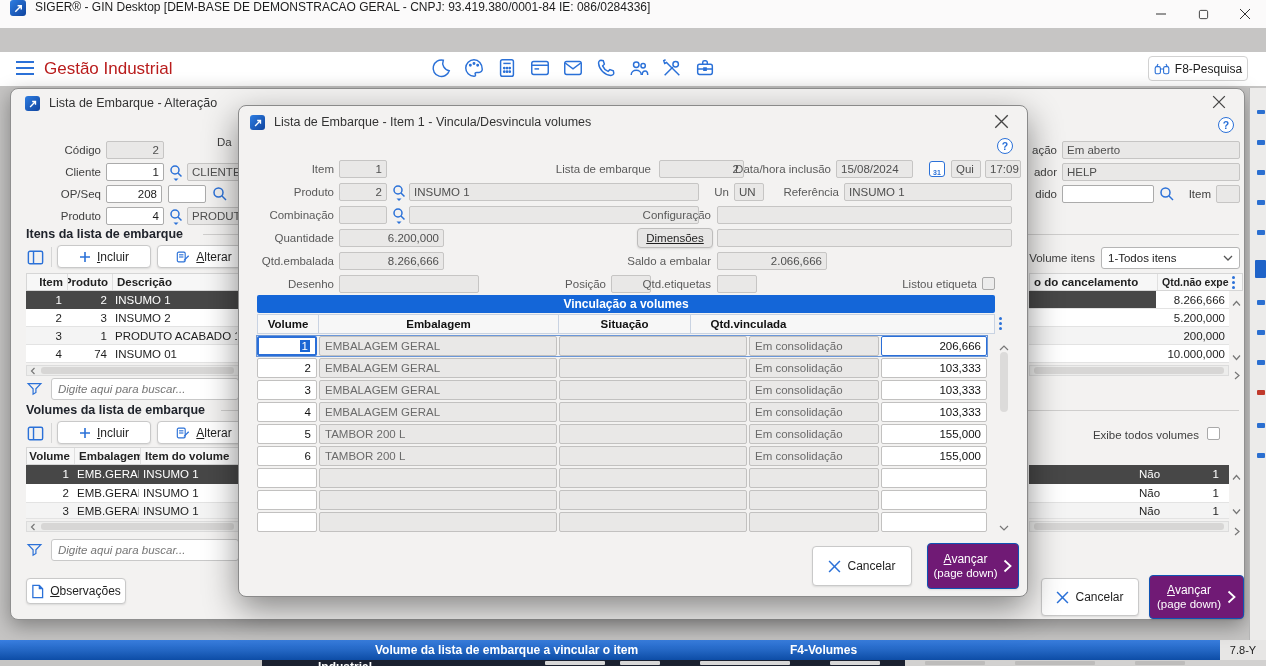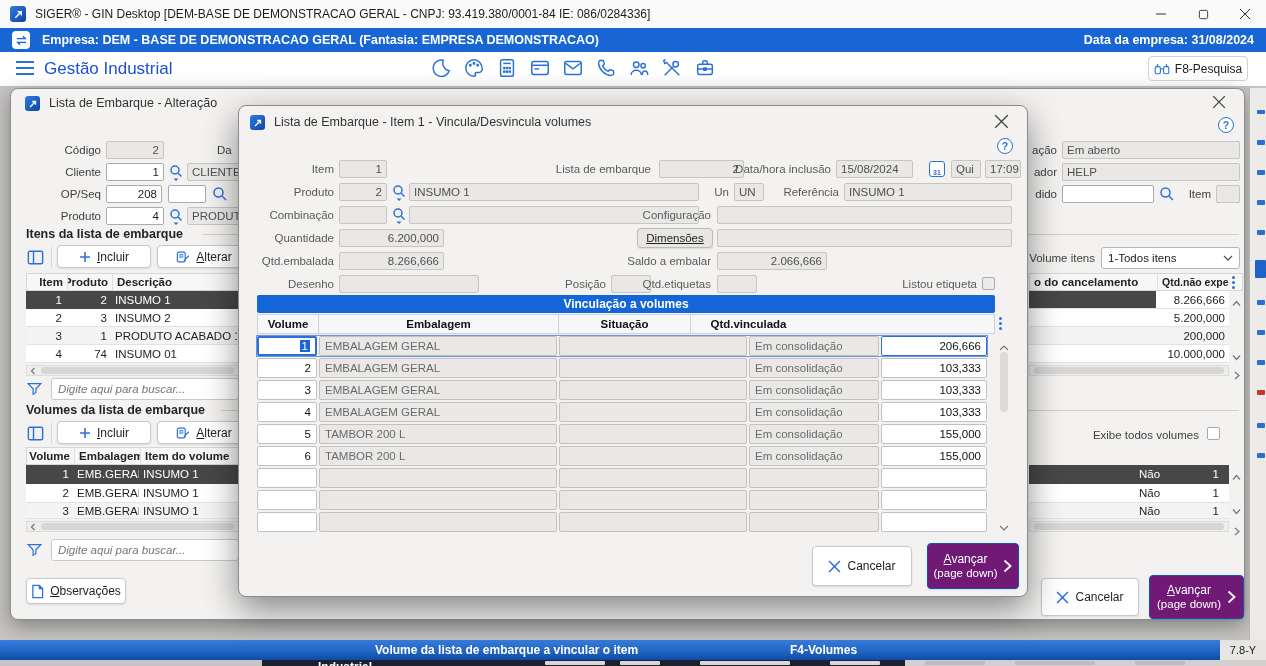--- a/index.html
+++ b/index.html
@@ -1,31 +1,31 @@
 <!DOCTYPE html>
 <html><head>
 <meta charset="utf-8">
 <style>
   html,body{margin:0;padding:0;background:#888;}
   .screen{position:relative;width:1266px;height:666px;background:#c6c5c4;overflow:hidden;
           font-family:"Liberation Sans",sans-serif;-webkit-font-smoothing:antialiased;}
   .abs{position:absolute;box-sizing:border-box;}
   
-  .titlebar{left:0;top:0;width:1266px;height:28px;background:#fbfafa;display:flex;align-items:center;padding-left:10px;}
+  .titlebar{left:0;top:0;width:1266px;height:28px;background:#fbfafa;display:flex;align-items:flex-start;padding-left:10px;}
   .appicon{width:16px;height:16px;border-radius:3px;background:linear-gradient(135deg,#2d7de2,#10449e);
            display:flex;align-items:center;justify-content:center;flex:0 0 auto;}
   .t-title{font-size:12px;color:#1c1c1c;margin-left:9px;white-space:nowrap;}
   .win-controls{margin-left:auto;display:flex;height:100%;}
   .wc{width:42px;display:flex;align-items:center;justify-content:center;color:#333;}
   .companybar{left:0;top:28px;width:1266px;height:24px;background:#1766d3;display:flex;align-items:center;padding:0 12px;}
   .cb-icon{width:18px;height:18px;background:#fff;border-radius:4px;display:flex;align-items:center;justify-content:center;}
   .cb-text{color:#fff;font-weight:bold;font-size:12.5px;margin-left:12px;white-space:nowrap;}
   .cb-date{margin-left:auto;color:#fff;font-weight:bold;font-size:12.5px;white-space:nowrap;}
   .toolbar{left:0;top:52px;width:1266px;height:34px;background:#ffffff;}
-  .module{left:44px;top:59px;font-size:17px;color:#1d4ed8;}
+  .module{left:44px;top:59px;font-size:17px;color:#b91c1c;}
   .iconrow{left:430px;top:57px;display:flex;gap:11px;align-items:center;}
   .f8btn{right:18px;top:56px;width:100px;height:25px;background:#fff;border:1px solid #d2d2d2;border-radius:4px;
          display:flex;align-items:center;justify-content:center;gap:5px;font-size:12px;color:#222;}
   
   .lbl{font-size:11.5px;color:#3f3f3f;height:18px;display:flex;align-items:center;justify-content:flex-end;white-space:nowrap;}
   .fld{background:#fff;border:1px solid #ababab;border-radius:2px;height:18px;font-size:11.5px;color:#1d1d1d;
        display:flex;align-items:center;padding:0 4px;white-space:nowrap;overflow:hidden;}
   .fld.dis{background:#e9e8e7;border-color:#c6c5c4;color:#4f4f4f;}
   .fld.num{justify-content:flex-end;}
   .btn{background:#fff;border:1px solid #c9c9c9;border-radius:4px;display:flex;align-items:center;justify-content:center;
@@ -102,29 +102,20 @@
           </svg>
         </span>
       <span class="wc">
           <svg width="12" height="12" viewBox="0 0 12 12">
             <path d="M1 1 L11 11 M11 1 L1 11" stroke="#333" stroke-width="1"></path>
           </svg>
         </span>
     </span>
   </div>
 
-  <div class="abs companybar">
-    <span class="cb-icon">
-      <svg width="13" height="13" viewBox="0 0 14 14">
-          <path d="M2 5 H11 L8.5 2.5 M12 9 H3 L5.5 11.5" stroke="#1766d3" stroke-width="1.5" fill="none"></path>
-        </svg>
-    </span>
-    <span class="cb-text">Empresa: DEM - BASE DE DEMONSTRACAO GERAL (Fantasia: EMPRESA DEMONSTRACAO)</span>
-    <span class="cb-date">Data da empresa: 31/08/2024</span>
-  </div>
 
   <div class="abs toolbar"></div>
   <span class="abs" style="left:13px;top:57px;">
     <svg width="24" height="22" viewBox="0 0 24 22">
         <path d="M3 5 H21 M3 11 H21 M3 17 H21" stroke="#2b71d8" stroke-width="1.8"></path>
       </svg>
   </span>
   <span class="abs module">Gestão Industrial</span>
   <span class="abs iconrow">
     <svg width="22" height="22" viewBox="0 0 24 24" fill="none" stroke="#2b71d8" stroke-width="1.6">
@@ -193,21 +184,21 @@
     <span class="abs wtitle" style="left:38px;top:7px;">Lista de Embarque - Alteração</span>
     <span class="abs" style="right:18px;top:6px;">
       <svg width="14" height="14" viewBox="0 0 12 12">
           <path d="M1 1 L11 11 M11 1 L1 11" stroke="#444" stroke-width="1.1"></path>
         </svg>
     </span>
     <span class="abs helpdot" style="right:10px;top:28px;">?</span>
 
     <span class="abs lbl" style="left:30px;top:52px;width:60px;">Código</span>
     <span class="abs fld dis num" style="left:95px;top:52px;width:58px;">2</span>
-    <span class="abs lbl" style="left:206px;top:52px;width:24px;justify-content:flex-start;">Da</span>
+    <span class="abs lbl" style="left:206px;top:44px;width:24px;justify-content:flex-start;">Da</span>
 
     <span class="abs lbl" style="left:30px;top:74px;width:60px;">Cliente</span>
     <span class="abs fld num" style="left:95px;top:74px;width:58px;">1</span>
     <span class="abs" style="left:158px;top:75px;">
       <svg width="14" height="17" viewBox="0 0 14 17" fill="none">
           <circle cx="6" cy="6" r="4" stroke="#2b71d8" stroke-width="1.5"></circle>
           <line x1="9" y1="9" x2="12.5" y2="12.5" stroke="#2b71d8" stroke-width="1.5"></line>
           <path d="M4.5 14.5 h5 l-2.5 2.5 Z" fill="#2b71d8"></path>
         </svg>
     </span>

